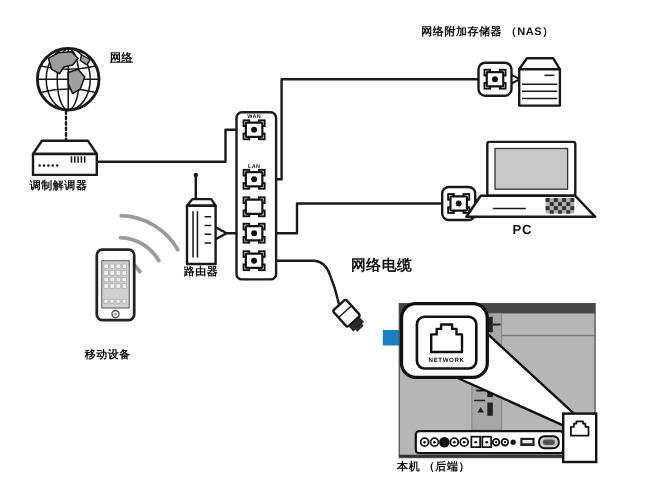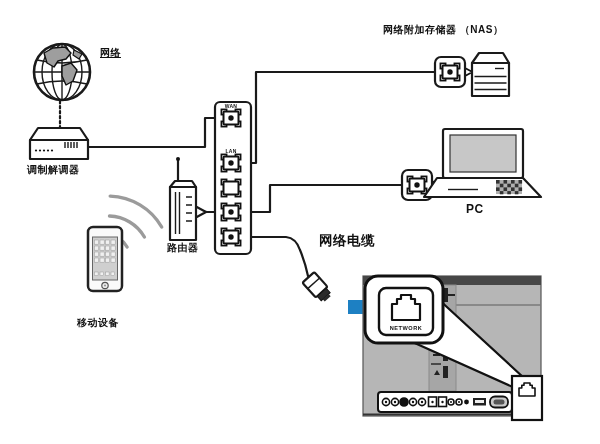--- a/index.html
+++ b/index.html
@@ -259,14 +259,15 @@
     </g>
   </svg>
 
   <div class="lbl" style="left:100px;top:47px;text-decoration:underline;">网络</div>
   <div class="lbl" style="left:27px;top:164px;">调制解调器</div>
   <div class="lbl" style="left:167px;top:242px;">路由器</div>
   <div class="lbl" style="left:77px;top:293px;margin-top:24px;">移动设备</div>
   <div class="lbl" style="left:383px;top:24px;">网络附加存储器 （NAS）</div>
   <div class="lbl lbl-pc" style="left:466px;top:203px;">PC</div>
   <div class="lbl lbl-cable" style="left:319px;top:234px;">网络电缆</div>
+  <div class="lbl" style="left:361px;top:419px;">本机 （后端）</div>
 
 </div>
 
 </body></html>

